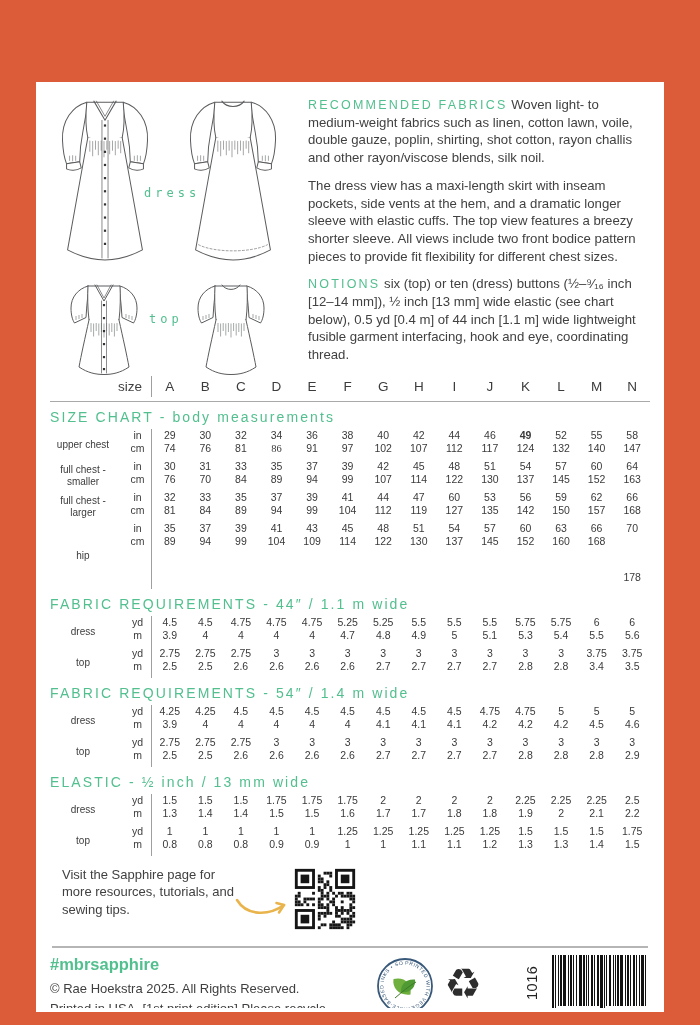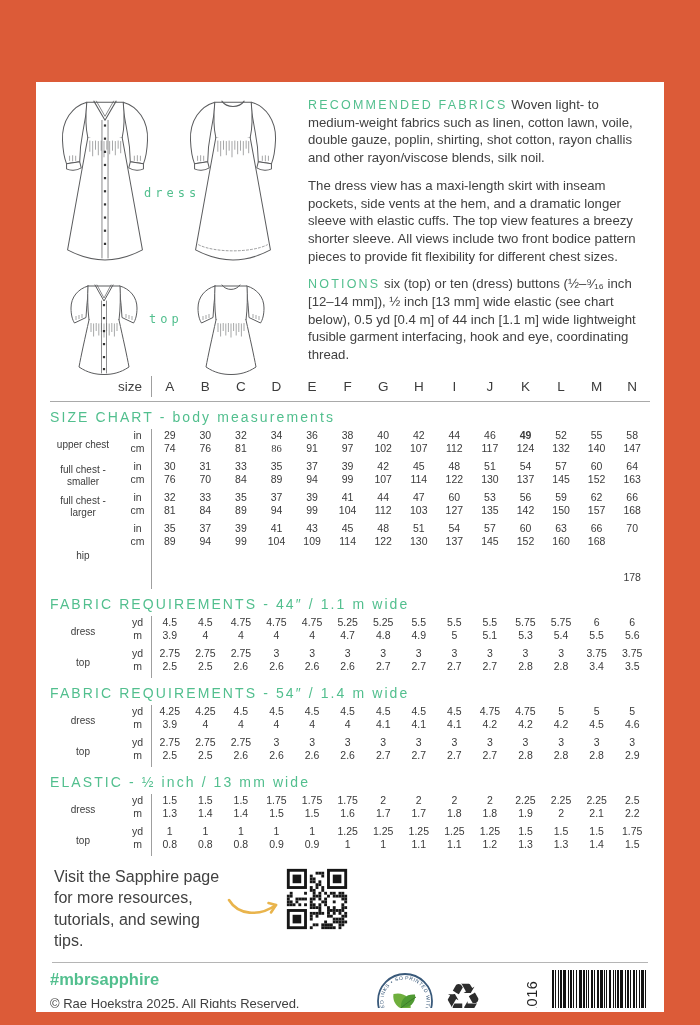--- a/index.html
+++ b/index.html
@@ -39,21 +39,21 @@
           align-self:center;color:#3c3c3c;}
   .unit{grid-column:2;text-align:center;font-size:10.5px;line-height:13px;color:#3c3c3c;
         border-right:1px solid #9f9f9f;}
   .num{text-align:center;font-size:10.5px;line-height:13px;color:#3a3a3a;}
   .pb{padding-bottom:5px;}
   
   .prewash{text-align:center;font-size:12.5px;margin:7px 0 0 0;color:#3f3f3f;}
   .note-row{display:flex;margin-top:10px;align-items:flex-start;}
   .note-left{width:352px;font-size:13.2px;line-height:1.34;}
   .note-label{font-family:"DejaVu Sans Mono",monospace;color:#52BF8E;letter-spacing:3px;font-size:12.5px;}
-  .visit{width:172px;margin-left:4px;font-size:16px;line-height:1.34;}
+  .visit{width:172px;margin-left:12px;font-size:13px;line-height:1.34;}
   .arrow-wrap{width:56px;margin-top:28px;}
   .qr-wrap{margin-left:2px;margin-top:0;}
   
   .divider{height:1.5px;background:#b5b5b5;margin:10px 2px 0 2px;}
   .footer{display:flex;align-items:flex-start;margin-top:7px;height:74px;}
   .foot-left{flex:1;}
   .hashtag{color:#52BF8E;font-weight:bold;font-size:16.5px;margin:0 0 7px 0;}
   .fline{font-size:13px;margin:0 0 5px 0;color:#3f3f3f;}
   .badge{margin:2px 10px 0 0;}
   .recycle{font-family:"DejaVu Sans",sans-serif;font-size:42px;line-height:58px;color:#2d2d2d;margin-right:42px;}
@@ -272,21 +272,21 @@
             <div class="num" style="grid-area: 5 / 15;">62</div>
             <div class="num" style="grid-area: 5 / 16;">66</div>
             <div class="unit pb" style="grid-row: 6;">cm</div>
             <div class="num pb" style="grid-area: 6 / 3;">81</div>
             <div class="num pb" style="grid-area: 6 / 4;">84</div>
             <div class="num pb" style="grid-area: 6 / 5;">89</div>
             <div class="num pb" style="grid-area: 6 / 6;">94</div>
             <div class="num pb" style="grid-area: 6 / 7;">99</div>
             <div class="num pb" style="grid-area: 6 / 8;">104</div>
             <div class="num pb" style="grid-area: 6 / 9;">112</div>
-            <div class="num pb" style="grid-area: 6 / 10;">103</div>
+            <div class="num pb" style="grid-area: 6 / 10;">119</div>
             <div class="num pb" style="grid-area: 6 / 11;">127</div>
             <div class="num pb" style="grid-area: 6 / 12;">135</div>
             <div class="num pb" style="grid-area: 6 / 13;">142</div>
             <div class="num pb" style="grid-area: 6 / 14;">150</div>
             <div class="num pb" style="grid-area: 6 / 15;">157</div>
             <div class="num pb" style="grid-area: 6 / 16;">168</div>
             <div class="rlabel" style="grid-row: 7 / span 2;">
               <div>hip</div>
             </div>
             <div class="unit" style="grid-row: 7;">in</div>

